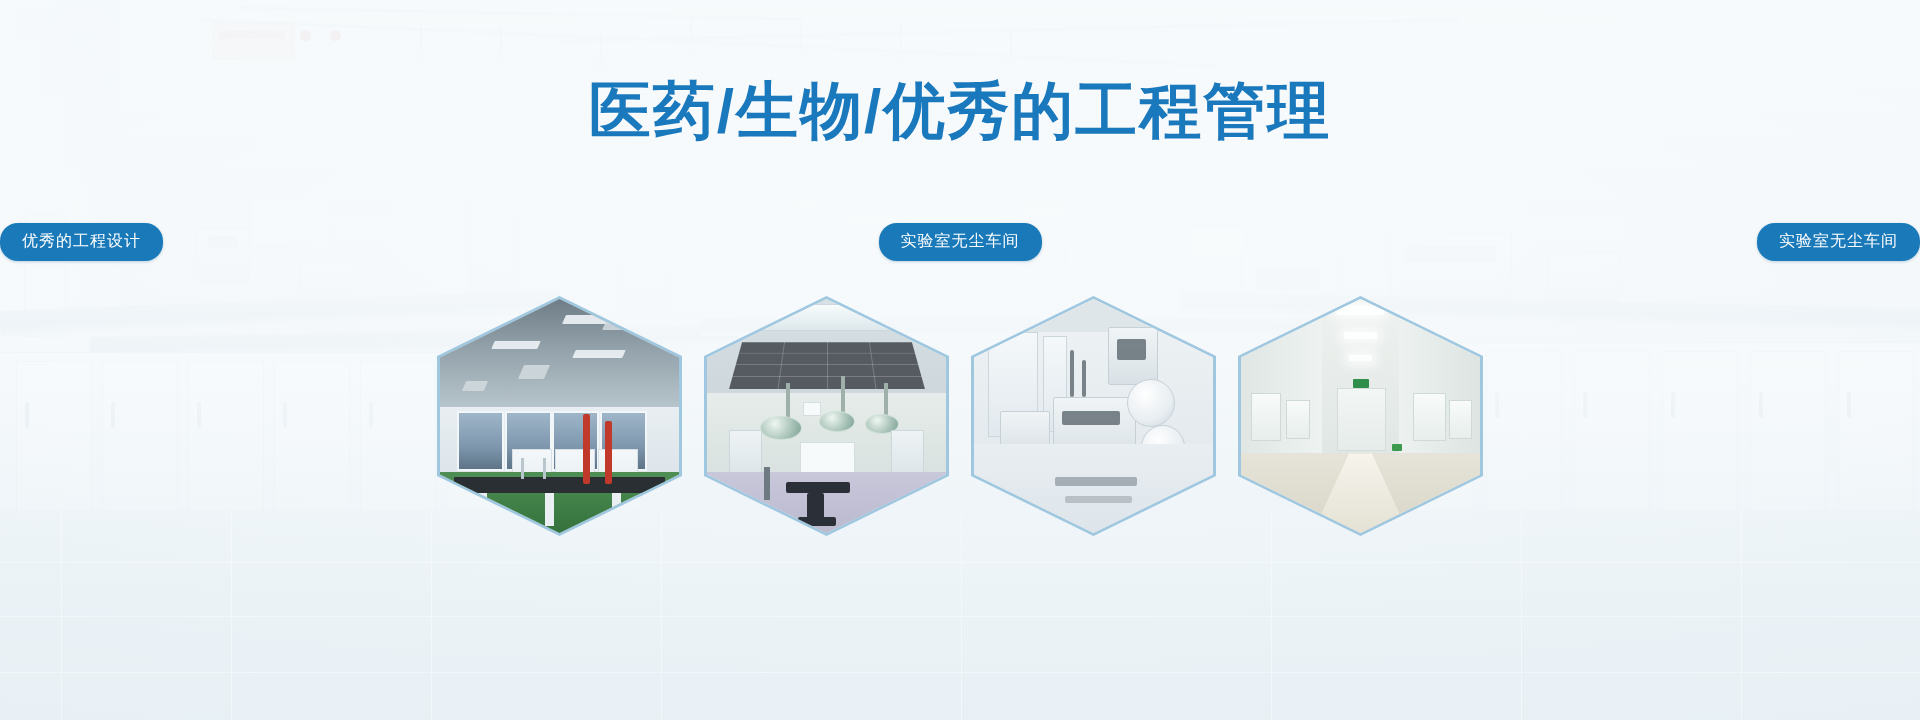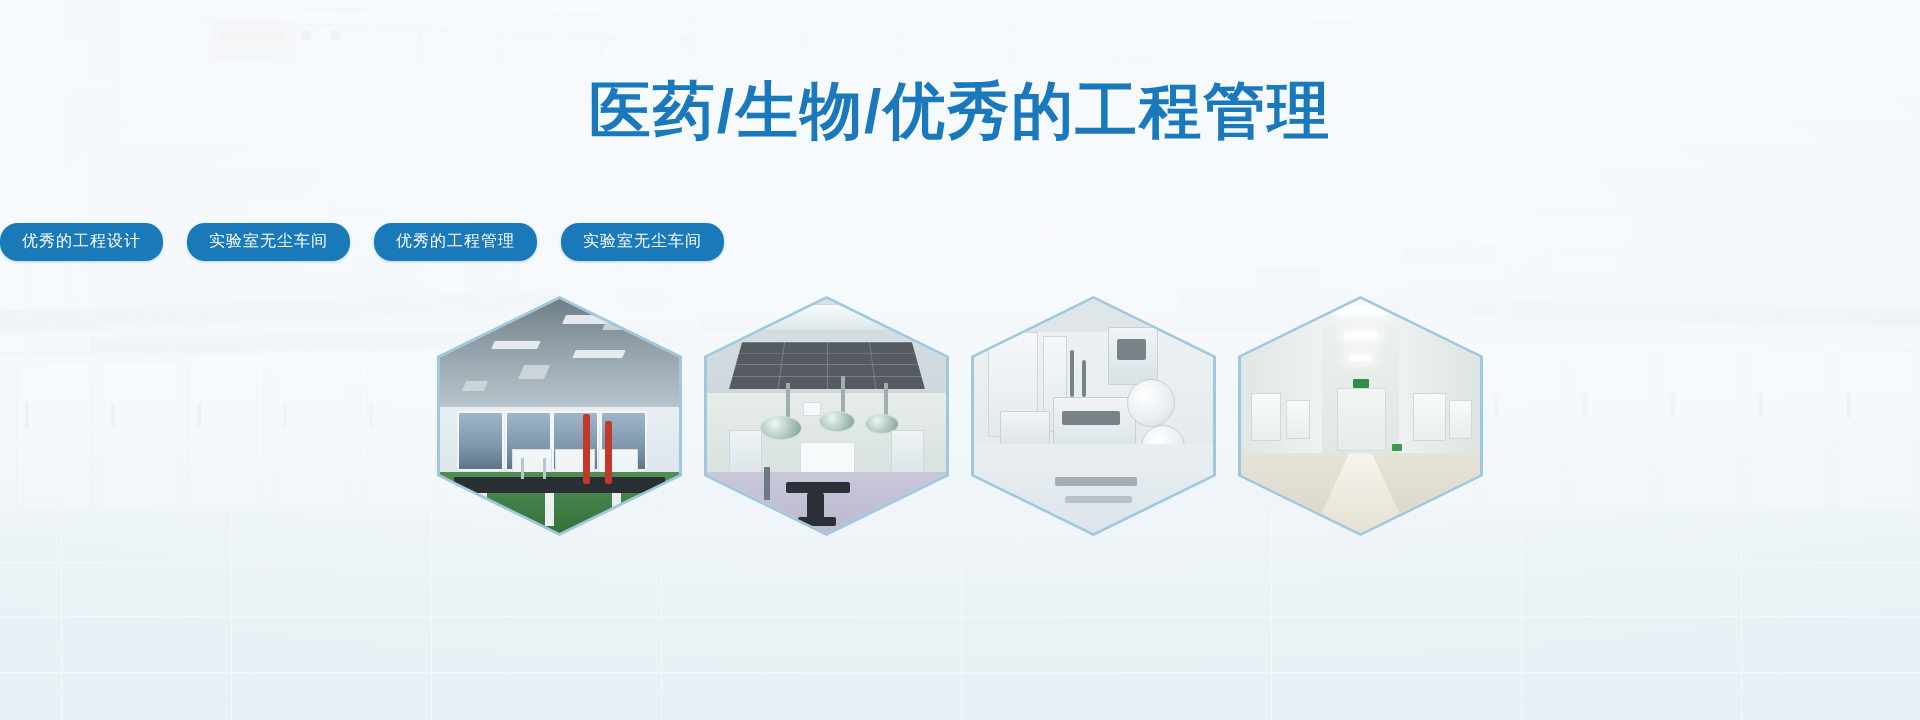--- a/index.html
+++ b/index.html
@@ -56,21 +56,21 @@
   .content{position:absolute;inset:0;}
 
   .title{position:absolute;left:0;right:0;top:80px;text-align:center;
       font-size:62px;line-height:1;font-weight:bold;color:#1a78bc;
       letter-spacing:2px;
       text-shadow:0 1px 0 rgba(255,255,255,.6);}
   .subtitle{position:absolute;left:0;right:0;top:152px;text-align:center;
       font-size:38px;line-height:1;color:#3e93c7;letter-spacing:4px;
       text-shadow:0 1px 0 rgba(255,255,255,.55);}
 
-  .badges{position:absolute;left:0;right:0;top:223px;display:flex;justify-content:flex-start;gap:24px;}
+  .badges{position:absolute;left:0;right:0;top:223px;display:flex;justify-content:space-between;gap:44px;}
   .badge{background:#1a79b9;color:#fff;font-size:16px;letter-spacing:1px;
       padding:8px 22px 9px;border-radius:18px;white-space:nowrap;
       box-shadow:0 1px 3px rgba(20,90,140,.25);}
 
   .hexrow{position:absolute;left:0;right:0;top:296px;display:flex;justify-content:center;gap:22px;}
   .hexwrap{position:relative;width:245px;height:240px;}
   .hexborder{position:absolute;inset:0;background:#9fc8e0;
       clip-path:polygon(50% 0%,100% 25%,100% 75%,50% 100%,0% 75%,0% 25%);}
   .hexinner{position:absolute;left:3px;top:3px;width:239px;height:234px;overflow:hidden;
       clip-path:polygon(50% 0%,100% 25%,100% 75%,50% 100%,0% 75%,0% 25%);background:#dfe9f0;}
@@ -231,21 +231,20 @@
     <div class="veil2"></div>
   </div>
 
   <div class="content">
 
     <div class="title">医药/生物/优秀的工程管理</div>
 
     <div class="badges">
       <div class="badge">优秀的工程设计</div>
       <div class="badge">实验室无尘车间</div>
-      <div class="badge">优秀的工程管理</div>
       <div class="badge">实验室无尘车间</div>
     </div>
 
     <div class="hexrow">
 
       <div class="hexwrap">
         <div class="hexborder"></div>
         <div class="hexinner">
           <div class="hexscene">
             <div class="s1-ceil"></div>

